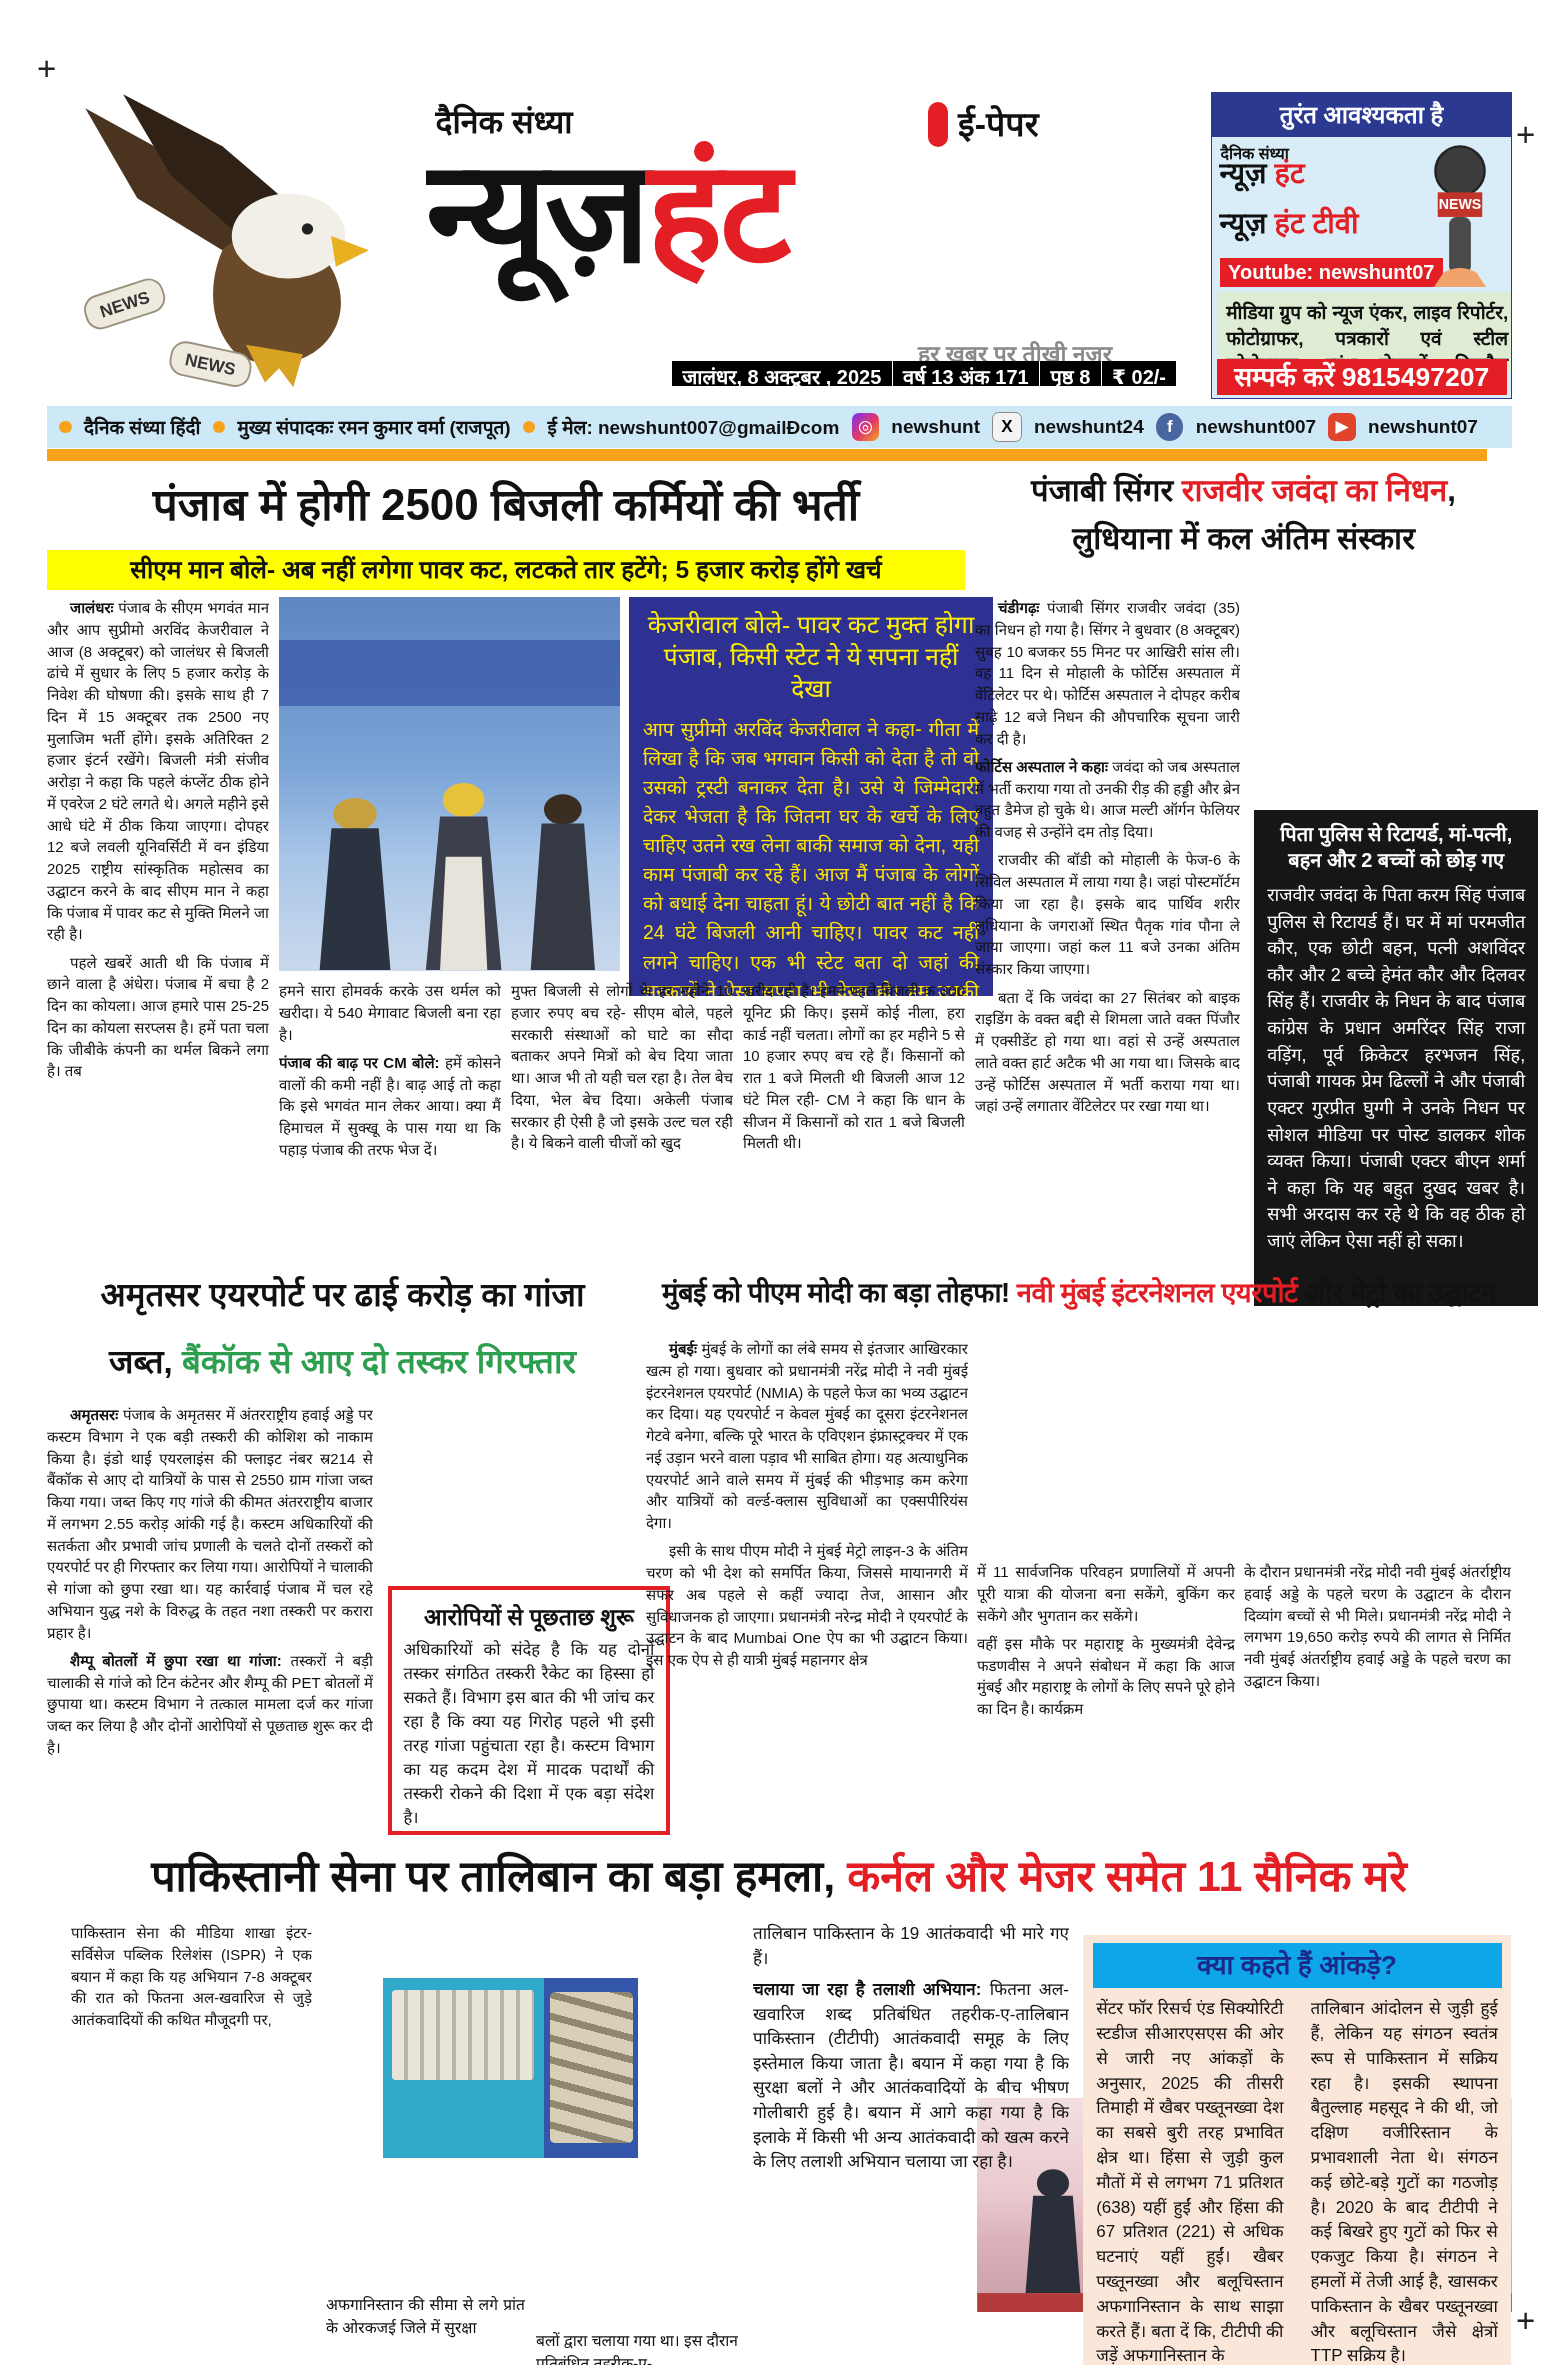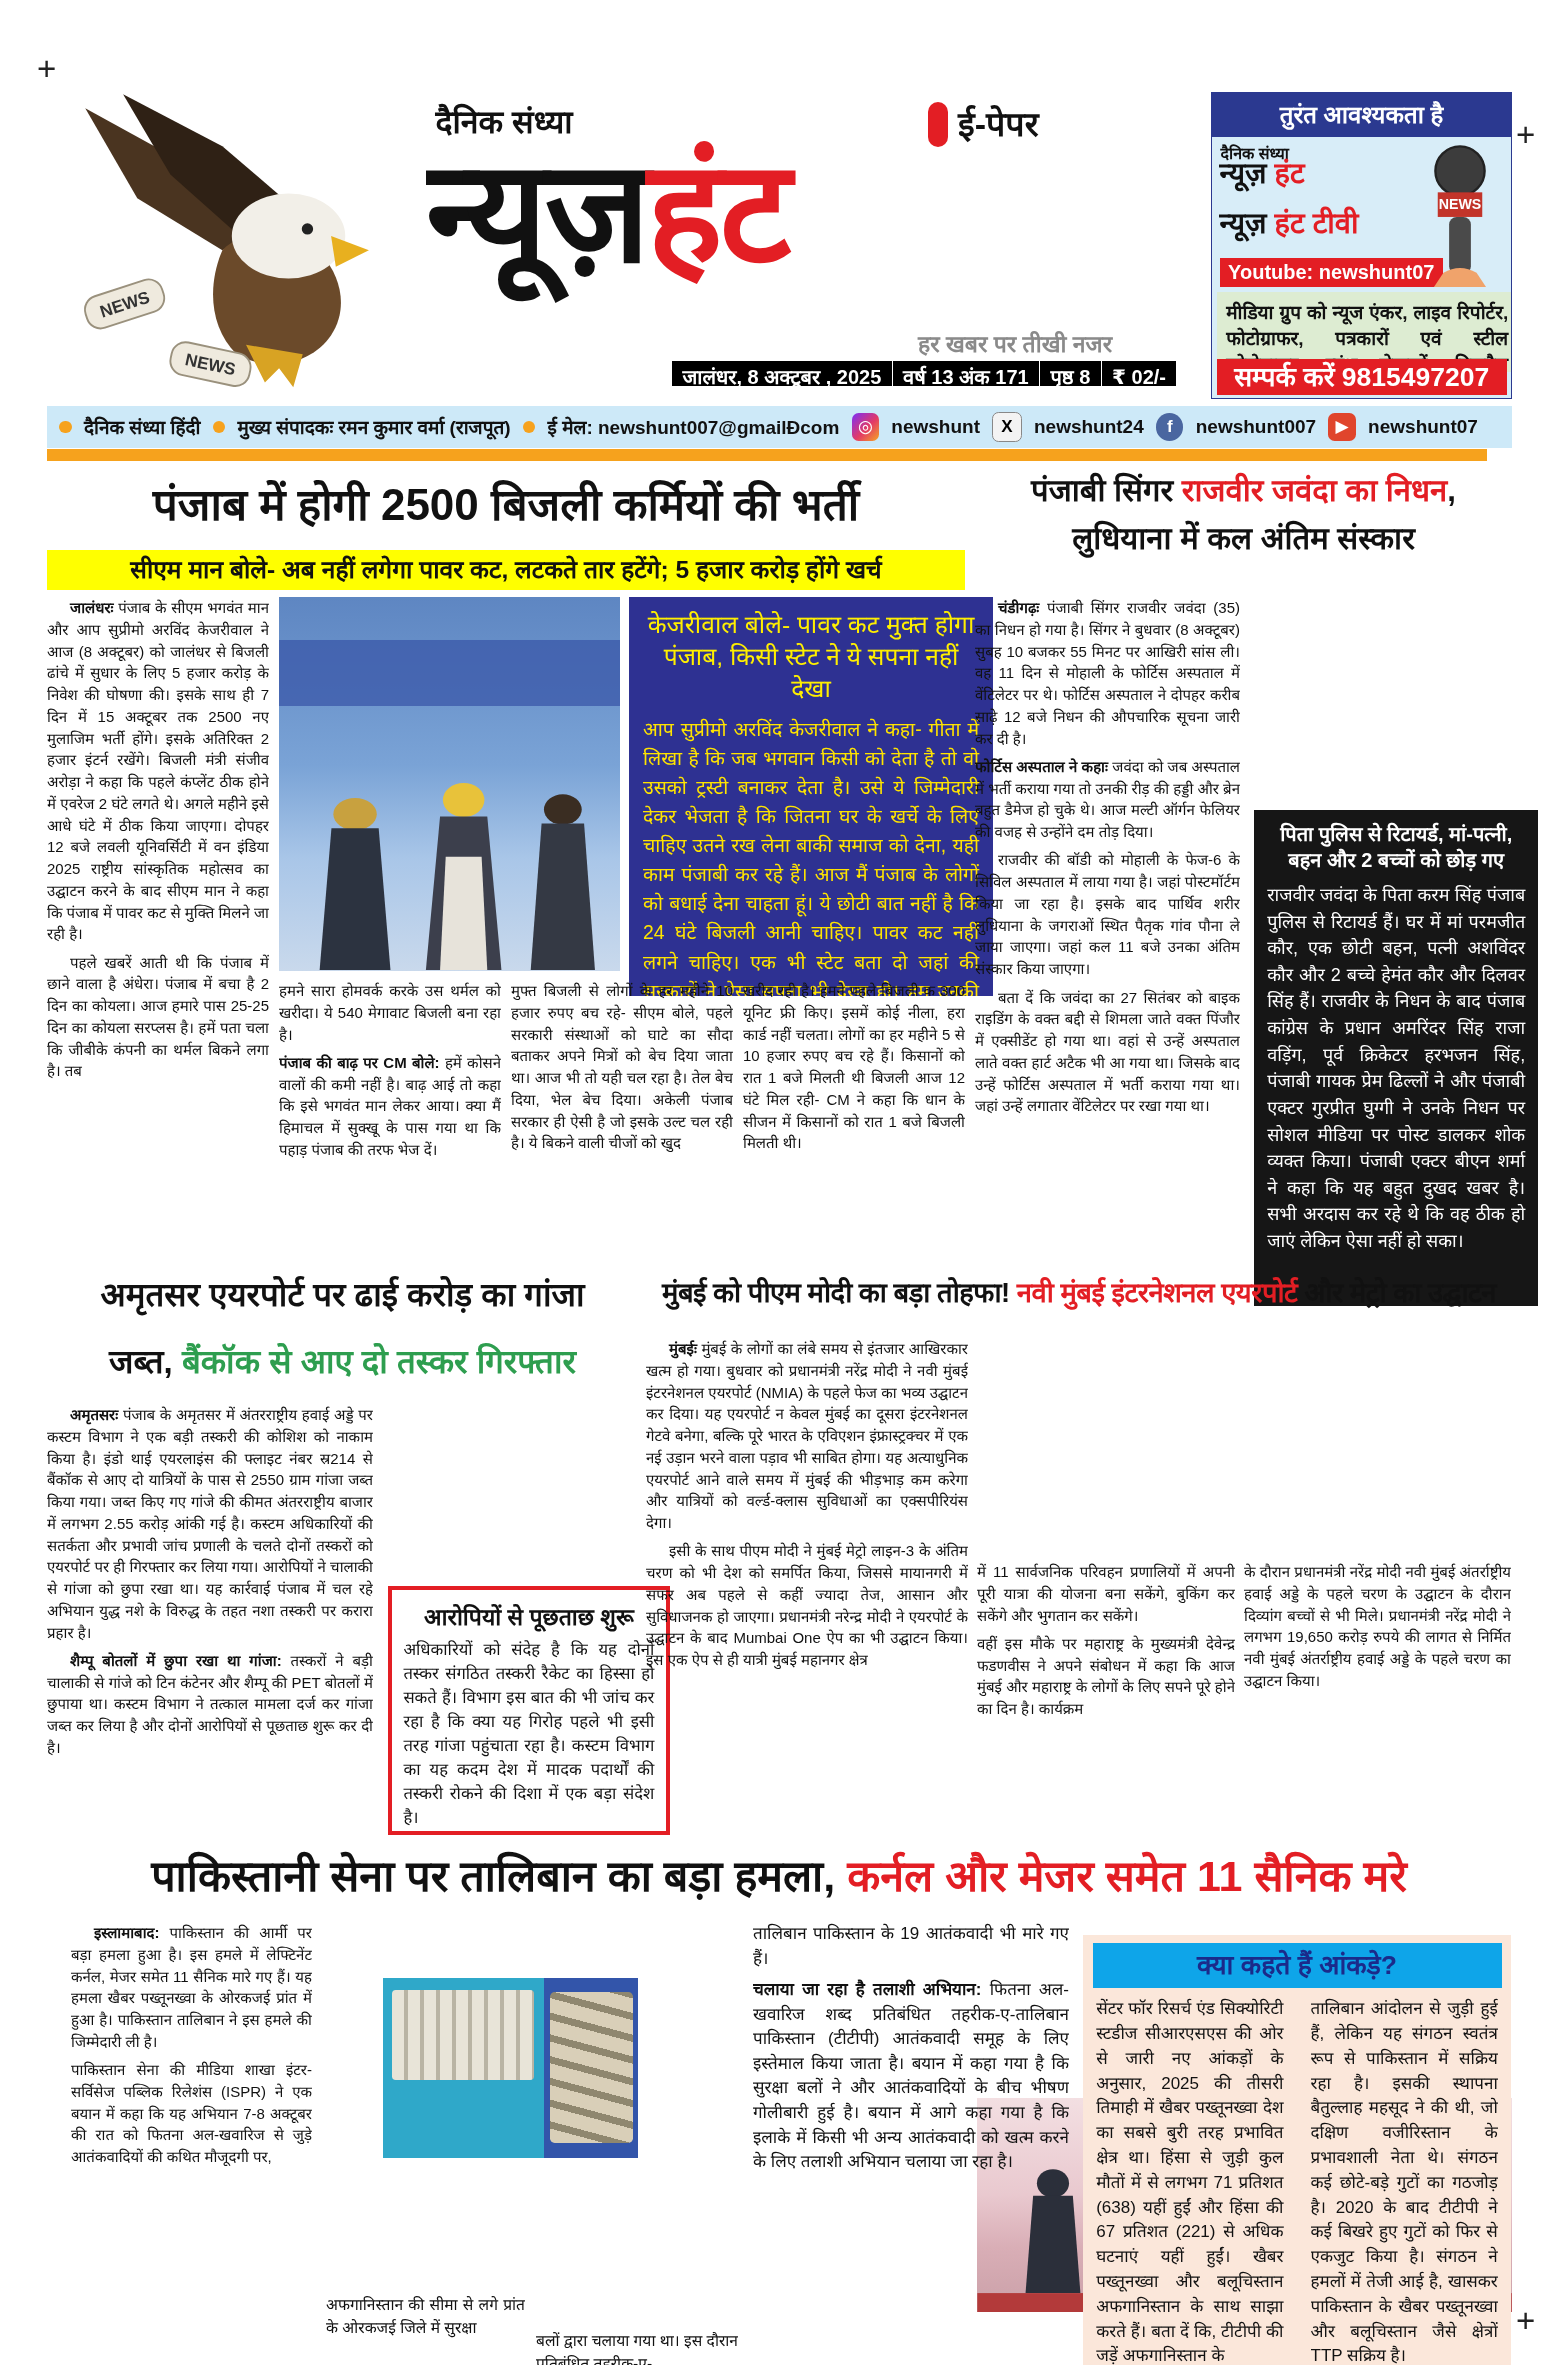--- a/index.html
+++ b/index.html
@@ -96,21 +96,21 @@
     </g>
   </svg>
 
   <div class="abs" style="left:426px;top:90px;width:766px;height:312px;overflow:hidden;">
     <div id="mast-daily" class="abs" style="left:9.5px;top:8.5px;">दैनिक संध्या</div>
     <div id="mast-epaper-dot" class="abs" style="left:502px;top:12.3px;"></div>
     <div id="mast-epaper" class="abs" style="left:532px;top:10.4px;">ई-पेपर</div>
     <div id="mast-name" class="abs" style="left:0px;top:51px;">
       <span class="nm1">न्यूज़</span><span class="nm2">हंट</span>
     </div>
-    <div id="mast-tagline" class="abs" style="left:492px;top:237px;">हर खबर पर तीखी नजर</div>
+    <div id="mast-tagline" class="abs" style="left:492px;top:247px;">हर खबर पर तीखी नजर</div>
     <div id="mast-dateline" class="abs" style="left:246px;top:271px;height:25px;">
       <span>जालंधर, 8 अक्टूबर , 2025</span>
       <span>वर्ष 13 अंक 171</span>
       <span>पृष्ठ 8</span>
       <span>₹ 02/-</span>
     </div>
   </div>
 
   <div id="ad-box" class="abs" style="left:1211px;top:92px;width:299px;height:305px;">
     <div id="ad-head" style="height:44px;">तुरंत आवश्यकता है</div>
@@ -273,21 +273,20 @@
   </div>
   <div class="abs txt" style="left:1244px;top:1561px;width:267px;height:265px;">
     <p style="text-indent:0;">के दौरान प्रधानमंत्री नरेंद्र मोदी नवी मुंबई अंतर्राष्ट्रीय हवाई अड्डे के पहले चरण के उद्घाटन के दौरान दिव्यांग बच्चों से भी मिले। प्रधानमंत्री नरेंद्र मोदी ने लगभग 19,650 करोड़ रुपये की लागत से निर्मित नवी मुंबई अंतर्राष्ट्रीय हवाई अड्डे के पहले चरण का उद्घाटन किया।</p>
   </div>
 
   <div id="a5-head" class="abs hl" style="left:47px;top:1843px;width:1464px;height:66px;">
     <span>पाकिस्तानी सेना पर तालिबान का बड़ा हमला, </span><span class="red">कर्नल और मेजर समेत 11 सैनिक मरे</span>
   </div>
 
   <div class="abs txt" style="left:71px;top:1922px;width:241px;height:440px;">
-    <p><span class="lead">इस्लामाबाद:</span> <span>पाकिस्तान की आर्मी पर बड़ा हमला हुआ है। इस हमले में लेफ्टिनेंट कर्नल, मेजर समेत 11 सैनिक मारे गए हैं। यह हमला खैबर पख्तूनख्वा के ओरकजई प्रांत में हुआ है। पाकिस्तान तालिबान ने इस हमले की जिम्मेदारी ली है।</span></p>
     <p style="text-indent:0;">पाकिस्तान सेना की मीडिया शाखा इंटर-सर्विसेज पब्लिक रिलेशंस (ISPR) ने एक बयान में कहा कि यह अभियान 7-8 अक्टूबर की रात को फितना अल-खवारिज से जुड़े आतंकवादियों की कथित मौजूदगी पर,</p>
   </div>
 
   <div class="abs caption" style="left:326px;top:2294px;width:199px;height:71px;">अफगानिस्तान की सीमा से लगे प्रांत के ओरकजई जिले में सुरक्षा</div>
   <div class="abs caption" style="left:536px;top:2294px;width:202px;height:71px;margin-top:36px;">बलों द्वारा चलाया गया था। इस दौरान प्रतिबंधित तहरीक-ए-</div>
 
   <div class="abs txt" style="left:753px;top:1922px;width:316px;height:443px;font-size:17px;">
     <p style="text-indent:0;">तालिबान पाकिस्तान के 19 आतंकवादी भी मारे गए हैं।</p>
     <p style="text-indent:0;"><span class="lead">चलाया जा रहा है तलाशी अभियान:</span> <span>फितना अल-खवारिज शब्द प्रतिबंधित तहरीक-ए-तालिबान पाकिस्तान (टीटीपी) आतंकवादी समूह के लिए इस्तेमाल किया जाता है। बयान में कहा गया है कि सुरक्षा बलों ने और आतंकवादियों के बीच भीषण गोलीबारी हुई है। बयान में आगे कहा गया है कि इलाके में किसी भी अन्य आतंकवादी को खत्म करने के लिए तलाशी अभियान चलाया जा रहा है।</span></p>
   </div>

